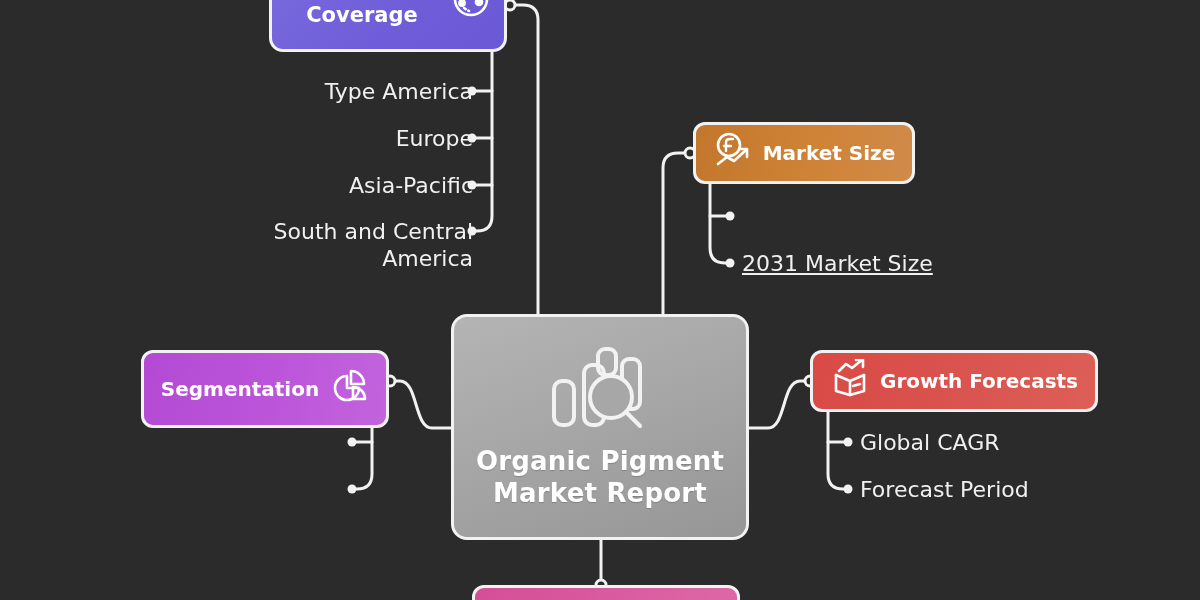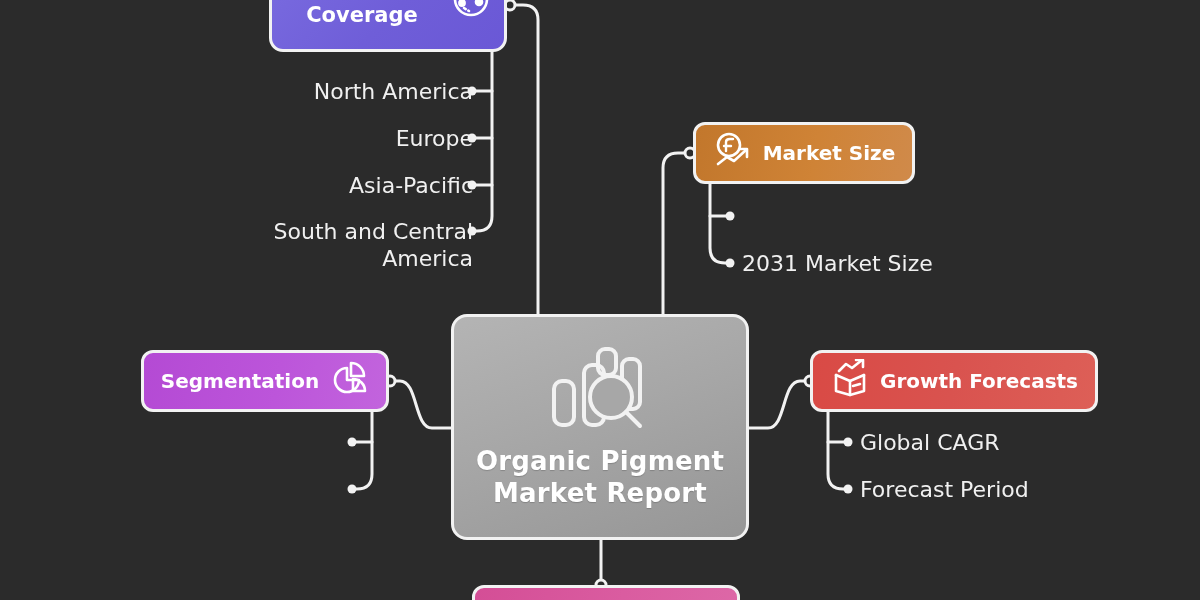--- a/index.html
+++ b/index.html
@@ -91,21 +91,21 @@
     background: linear-gradient(100deg, #d94a45 0%, #d9534f 50%, #dd5f57 100%);
     font-size: 20px;
     padding: 0 14px;
     align-items: center;
   }
 
   #seg-node {
     left: 141px;
     top: 350px;
     width: 248px;
-    height: 62px;
+    height: 78px;
     background: linear-gradient(100deg, #b44ad4 0%, #bc55da 55%, #c264dd 100%);
     font-size: 20px;
     padding: 0 14px;
   }
 
   #bottom-node {
     left: 472px;
     top: 585px;
     width: 268px;
     height: 62px;
@@ -214,39 +214,39 @@
         <circle cx="12" cy="25" r="2.6" fill="#ffffff"></circle>
         <circle cx="29" cy="24" r="3" fill="#ffffff"></circle>
         <line x1="14" y1="13" x2="28" y2="11"></line>
         <line x1="14" y1="13" x2="12" y2="25"></line>
         <line x1="29" y1="24" x2="28" y2="11"></line>
         <path d="M 14 30 L 19 33" stroke-dasharray="2 3"></path>
       </svg>
     </span>
   </div>
 
-  <div class="leaf r-align" style="left:213px; top:78px; width:260px;">North America</div>
+  <div class="leaf r-align" style="left:213px; top:78px; width:260px;">Type America</div>
   <div class="leaf r-align" style="left:213px; top:125px; width:260px;">Europe</div>
   <div class="leaf r-align" style="left:213px; top:172px; width:260px;">Asia-Pacific</div>
   <div class="leaf r-align wrap" style="left:218px; top:218px; width:255px;">South and Central America</div>
 
   <div class="node" id="size-node">
     <span class="ico">
       <svg width="40" height="40" viewBox="0 0 40 40" fill="none" stroke="#ffffff" stroke-width="2.6" stroke-linecap="round" stroke-linejoin="round">
         <circle cx="16" cy="14" r="11"></circle>
         <path d="M 13 20 L 13 11 Q 13 8 17 8 L 20 8" stroke-width="2.4"></path>
         <line x1="11" y1="15" x2="18" y2="15" stroke-width="2.4"></line>
         <path d="M 5 33 L 14 26 L 21 30 L 33 19"></path>
         <polyline points="26,18 34,18 34,26"></polyline>
       </svg>
     </span>
     <span>Market Size</span>
   </div>
 
-  <div class="leaf" style="left:742px; top:250px;">2031 Market Size</div>
+  <div class="leaf" style="left:742px; top:250px;text-decoration:underline;">2031 Market Size</div>
 
   <div class="node" id="growth-node">
     <span class="ico">
       <svg width="40" height="40" viewBox="0 0 40 40" fill="none" stroke="#ffffff" stroke-width="2.6" stroke-linecap="round" stroke-linejoin="round">
         <path d="M 6 16 L 6 32 L 20 36 L 34 32 L 34 16"></path>
         <path d="M 20 22 L 20 36"></path>
         <path d="M 6 16 L 20 22 L 34 16"></path>
         <line x1="23" y1="27" x2="30" y2="25"></line>
         <path d="M 9 12 L 16 5 L 22 9 L 32 1"></path>
         <polyline points="26,1 33,1 33,8"></polyline>

